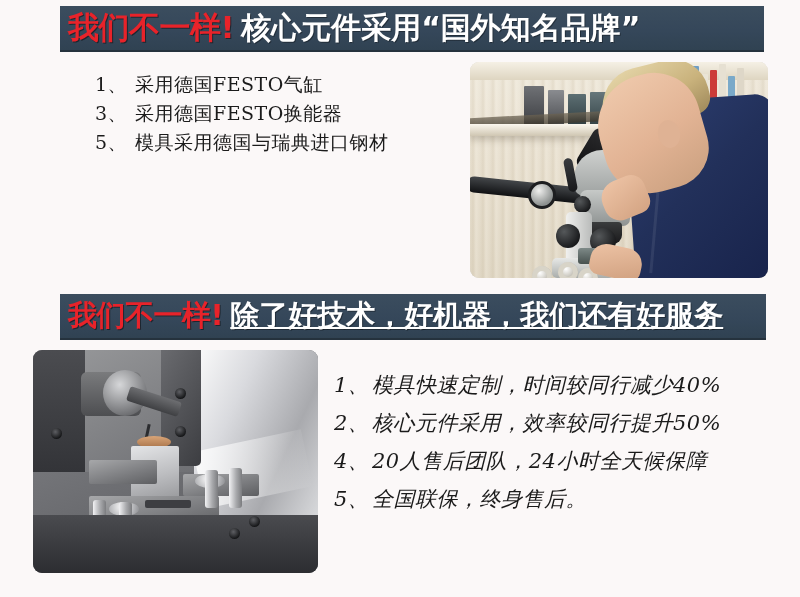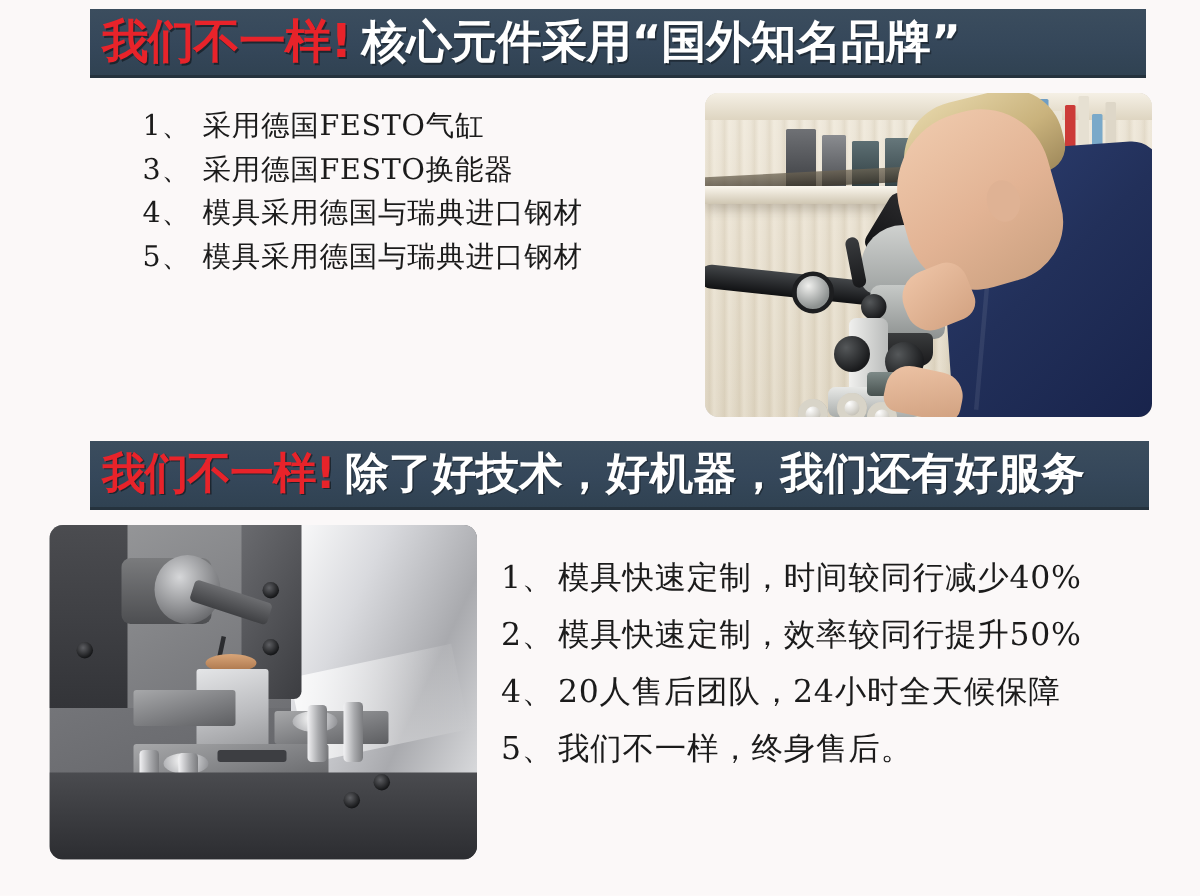--- a/index.html
+++ b/index.html
@@ -54,21 +54,21 @@
   }
   #banner-1 .hl { font-size: 31px; }
   #banner-1 .rest { font-size: 30px; margin-left: 7px; }
 
   #banner-2 {
     left: 60px; top: 294px;
     width: 706px; height: 46px;
     padding-left: 8px;
   }
   #banner-2 .hl { font-size: 29px; }
-  #banner-2 .rest { font-size: 29px; margin-left: 7px; }
+  #banner-2 .rest { font-size: 29px; margin-left: 7px; text-decoration: underline; }
 
   
   .feature-list {
     position: absolute;
     list-style: none;
     margin: 0;
     padding: 0;
     color: #1b1b1b;
     font-family: "DejaVu Serif", "Liberation Serif", serif;
   }
@@ -90,20 +90,21 @@
   }
   #list-top li .num { width: 40px; }
 
   #list-bottom {
     left: 334px; top: 366px;
     font-size: 21px;
   }
   #list-bottom li {
     line-height: 38px;
     letter-spacing: 0.5px;
+    font-style: italic;
   }
   #list-bottom li .num { width: 38px; }
 
   
   .photo {
     position: absolute;
     border-radius: 9px;
     overflow: hidden;
     background: #cfcfcf;
   }
@@ -354,23 +355,20 @@
     <span class="hl">我们不一样!</span>
     <span class="rest">核心元件采用“国外知名品牌”</span>
   </div>
 
   <ul class="feature-list" id="list-top">
     <li>
       <span class="num">1、</span><span>采用德国FESTO气缸</span>
     </li>
     <li>
       <span class="num">3、</span><span>采用德国FESTO换能器</span>
-    </li>
-    <li>
-      <span class="num">4、</span><span>模具采用德国与瑞典进口钢材</span>
     </li>
     <li>
       <span class="num">5、</span><span>模具采用德国与瑞典进口钢材</span>
     </li>
   </ul>
 
   <div class="photo" id="photo-microscope">
     <div class="scene"></div>
     <div class="grain"></div>
     <div class="shelf-top"></div>
@@ -468,23 +466,23 @@
     <div class="base"></div>
     <div class="hole" style="left:196px; top:178px;"></div>
     <div class="hole" style="left:216px; top:166px;"></div>
   </div>
 
   <ul class="feature-list" id="list-bottom">
     <li>
       <span class="num">1、</span><span>模具快速定制，时间较同行减少40%</span>
     </li>
     <li>
-      <span class="num">2、</span><span>模具快速定制，效率较同行提升50%</span>
+      <span class="num">2、</span><span>核心元件采用，效率较同行提升50%</span>
     </li>
     <li>
       <span class="num">4、</span><span>20人售后团队，24小时全天候保障</span>
     </li>
     <li>
-      <span class="num">5、</span><span>我们不一样，终身售后。</span>
+      <span class="num">5、</span><span>全国联保，终身售后。</span>
     </li>
   </ul>
 
 </div>
 
 </body></html>

